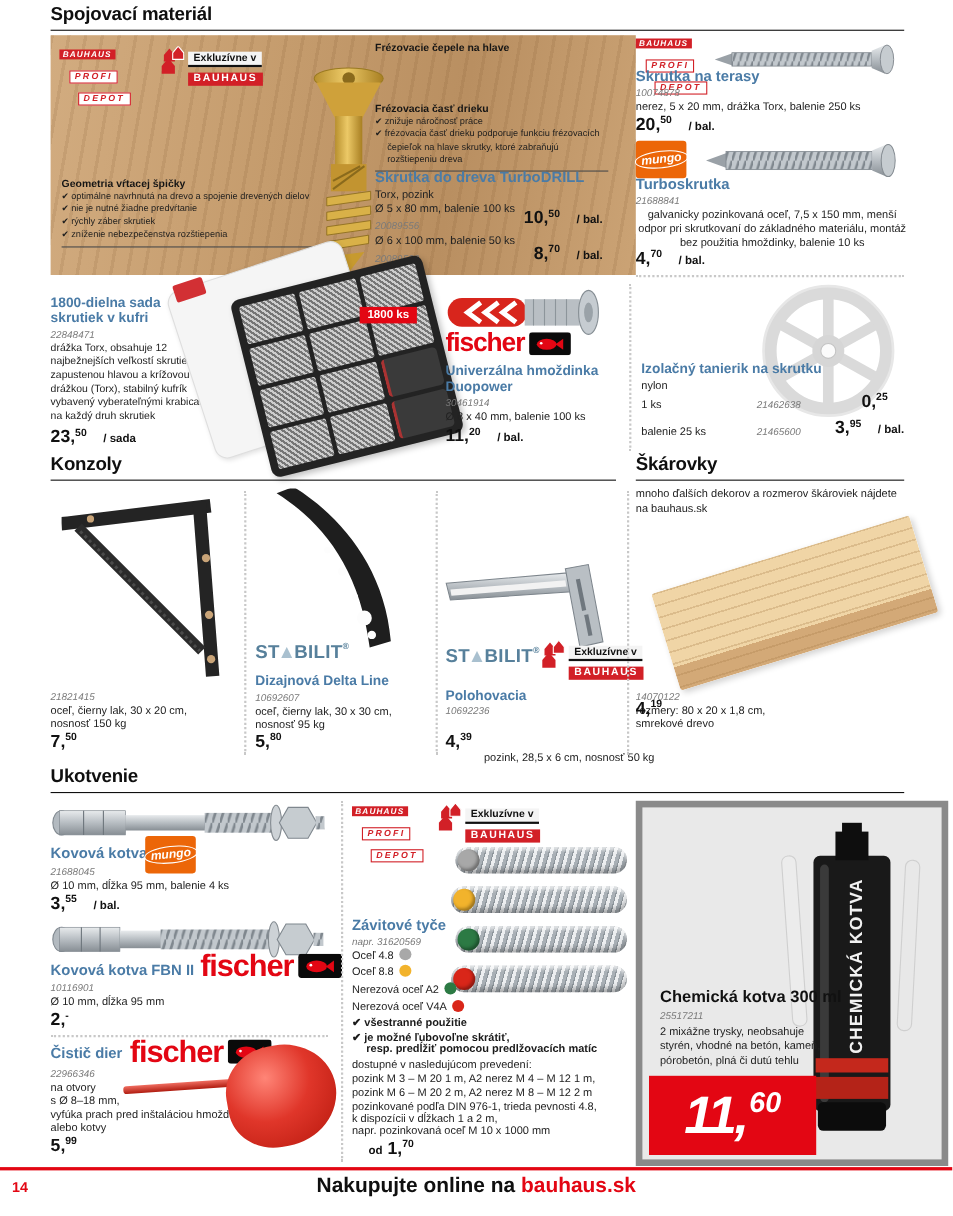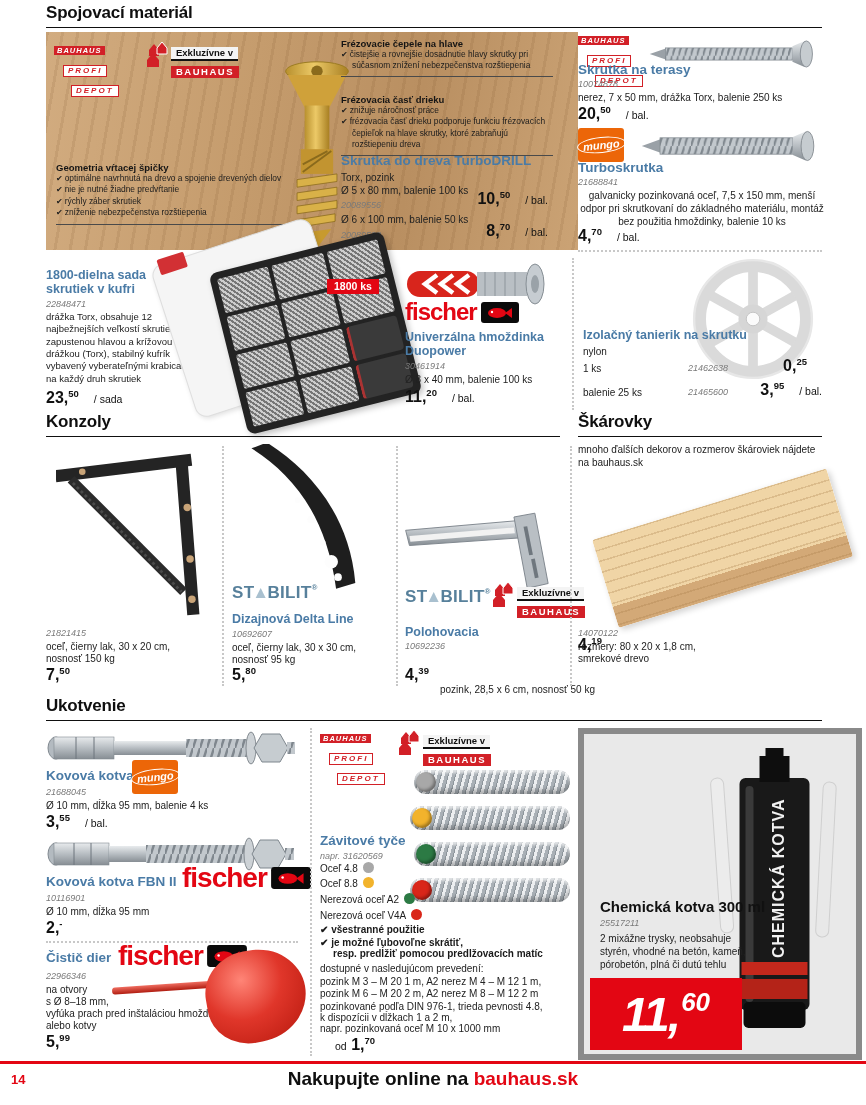--- a/index.html
+++ b/index.html
@@ -10,21 +10,21 @@
   .rule{border-top:1.8px solid #0f0f0f;height:0;}
   .dotv{border-left:2px dotted #c8c8c8;width:0;}
   .doth{border-top:2px dotted #c8c8c8;height:0;}
   .pt{color:#4a7ba6;font-weight:bold;font-size:13.5px;line-height:1.12;}
   .pt-s{font-size:12.5px;}
   .sku{font-size:9px;font-style:italic;color:#7a7a7a;}
   .ds{font-size:10px;color:#222;line-height:1.3;}
   .ds-s{font-size:9.5px;}
   .price .pi{font-size:16px;font-weight:bold;color:#111;}
   .price .ps{font-size:9.5px;font-weight:bold;vertical-align:6px;color:#111;margin-top:28px;}
-  .price .pu{font-size:10.5px;font-weight:normal;color:#111;padding-left:15px;}
+  .price .pu{font-size:10.5px;font-weight:bold;color:#111;padding-left:15px;}
   .badge{background:#e30613;color:#fff;font-weight:bold;font-size:10.5px;padding:1px 7px 2px;}
   
   .hero{background:
      repeating-linear-gradient(100deg, rgba(120,80,40,0.13) 0 3px, rgba(0,0,0,0) 3px 15px),
      linear-gradient(100deg,#d2ac80,#c59c6d 38%,#b98f61 68%,#cba375);}
   .feat-t{font-size:9.5px;font-weight:bold;color:#151515;}
   .fi{font-size:8.4px;color:#1d1d1d;line-height:1.3;padding-left:11px;}
   .fi .chk{margin-left:-11px;margin-right:2px;font-size:8px;}
   .feat-rule{border-bottom:1.2px solid #4a4a4a;padding-bottom:5px;}
   
@@ -139,23 +139,20 @@
       <div class="feat-rule">
         <div class="fi nw"><span class="chk">✔</span><span>optimálne navrhnutá na drevo a spojenie drevených dielov</span></div>
         <div class="fi nw"><span class="chk">✔</span><span>nie je nutné žiadne predvŕtanie</span></div>
         <div class="fi nw"><span class="chk">✔</span><span>rýchly záber skrutiek</span></div>
         <div class="fi nw"><span class="chk">✔</span><span>zníženie nebezpečenstva rozštiepenia</span></div>
       </div>
     </div>
 
     <div class="abs" style="left:295px;top:6px;width:212px;">
       <div class="feat-t">Frézovacie čepele na hlave</div>
-      <div class="feat-rule">
-        <div class="fi"><span class="chk">✔</span><span>čistejšie a rovnejšie dosadnutie hlavy skrutky pri súčasnom znížení nebezpečenstva rozštiepenia</span></div>
-      </div>
     </div>
     <div class="abs" style="left:295px;top:62px;width:212px;">
       <div class="feat-t">Frézovacia časť drieku</div>
       <div class="feat-rule">
         <div class="fi"><span class="chk">✔</span><span>znižuje náročnosť práce</span></div>
         <div class="fi"><span class="chk">✔</span><span>frézovacia časť drieku podporuje funkciu frézovacích čepieľok na hlave skrutky, ktoré zabraňujú rozštiepeniu dreva</span></div>
       </div>
     </div>
 
     <div class="abs pt nw" style="left:295px;top:121px;">Skrutka do dreva TurboDRILL</div>
@@ -178,21 +175,21 @@
     <div class="l3 r3">DEPOT</div>
   </div>
   <svg class="abs" style="left:648px;top:34px;" width="174" height="40" viewBox="0 0 200 40">
     <polygon points="2,20 22,13 22,27" fill="#9aa1a7"></polygon>
     <rect x="20" y="13" width="146" height="14" fill="url(#thr)" stroke="#7f878e" stroke-width="0.8"></rect>
     <polygon points="166,11 180,5 180,35 166,29" fill="url(#met)"></polygon>
     <ellipse cx="182" cy="20" rx="7" ry="15" fill="#c6ccd0" stroke="#848b91"></ellipse>
   </svg>
   <div class="abs pt" style="left:578px;top:62px;">Skrutka na terasy</div>
   <div class="abs sku" style="left:578px;top:79px;">10074878</div>
-  <div class="abs ds" style="left:578px;top:91px;width:246px;">nerez, 7 x 50 mm, drážka Torx, balenie 250 ks</div>
+  <div class="abs ds" style="left:578px;top:91px;width:246px;">nerez, 5 x 20 mm, drážka Torx, balenie 250 ks</div>
   <div class="abs price" style="left:578px;top:104px;">
     <span class="pi">20,</span><span class="ps">50</span><span class="pu">/ bal.</span>
   </div>
 
   <div class="abs mungo" style="left:578px;top:128px;">
       <span>mungo</span>
     </div>
   <svg class="abs" style="left:640px;top:124px;" width="182" height="44" viewBox="0 0 200 44">
     <polygon points="2,22 24,14 24,30" fill="#9aa1a7"></polygon>
     <rect x="22" y="13" width="146" height="18" fill="url(#thr)" stroke="#7f878e" stroke-width="0.8"></rect>

